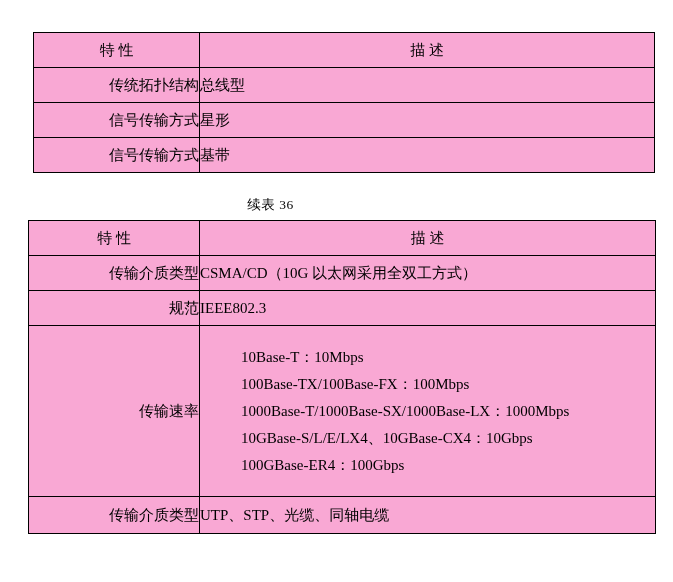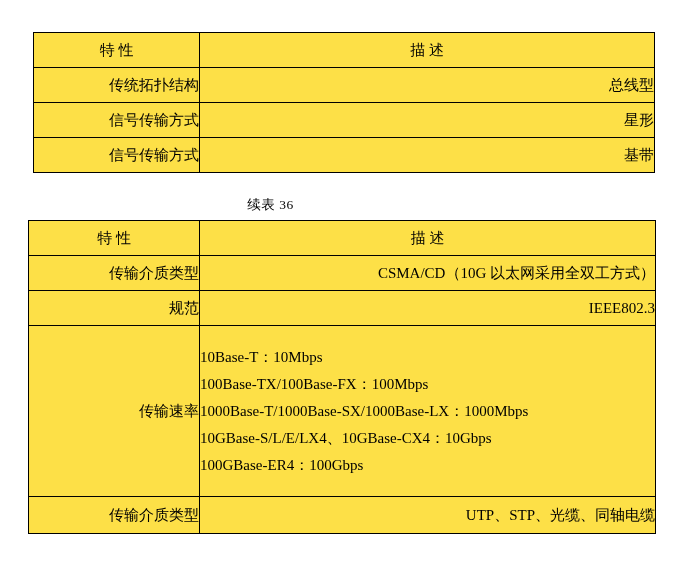--- a/index.html
+++ b/index.html
@@ -34,21 +34,21 @@
   }
   .caption-2 {
     position: absolute;
     top: 196px;
     left: 0;
     width: 541px;
   }
   table {
     border-collapse: collapse;
     table-layout: fixed;
-    background: #fde047;
+    background: #f9a8d4;
   }
   table.tbl {
     border: 1.5px solid #000000;
   }
   table.tbl td, table.tbl th {
     border: 1px solid #000000;
     padding: 0;
     vertical-align: middle;
     font-weight: normal;
     font-size: 15px;
@@ -71,33 +71,34 @@
     text-align: center;
     height: 34px;
     font-size: 15.5px;
   }
   .feat-cell {
     text-align: right;
     font-size: 15.5px;
     height: 34px;
   }
   .desc-cell {
-    text-align: right;
+    text-align: left;
     padding-left: 12px;
     font-size: 15.5px;
     height: 34px;
   }
   .rate-cell {
     text-align: left;
     padding: 12px 0 12px 12px;
     font-size: 15.5px;
     line-height: 27px;
   }
   .rate-cell div {
     white-space: nowrap;
+    margin-left: 41px;
   }
   .feat-cell.tall {
     height: 170px;
   }
   .last-row td {
     height: 36px;
   }
 </style>
 </head>
 <body>

